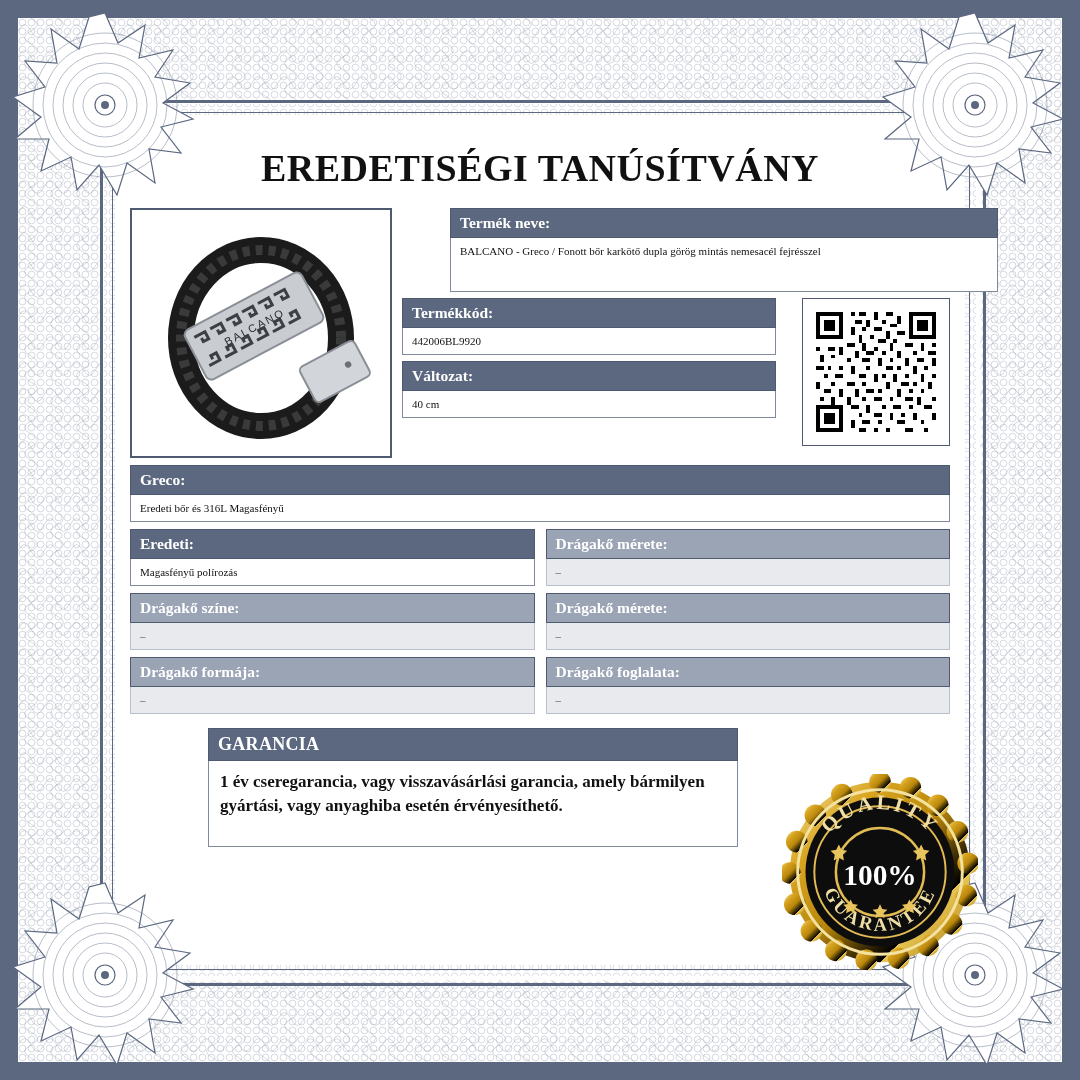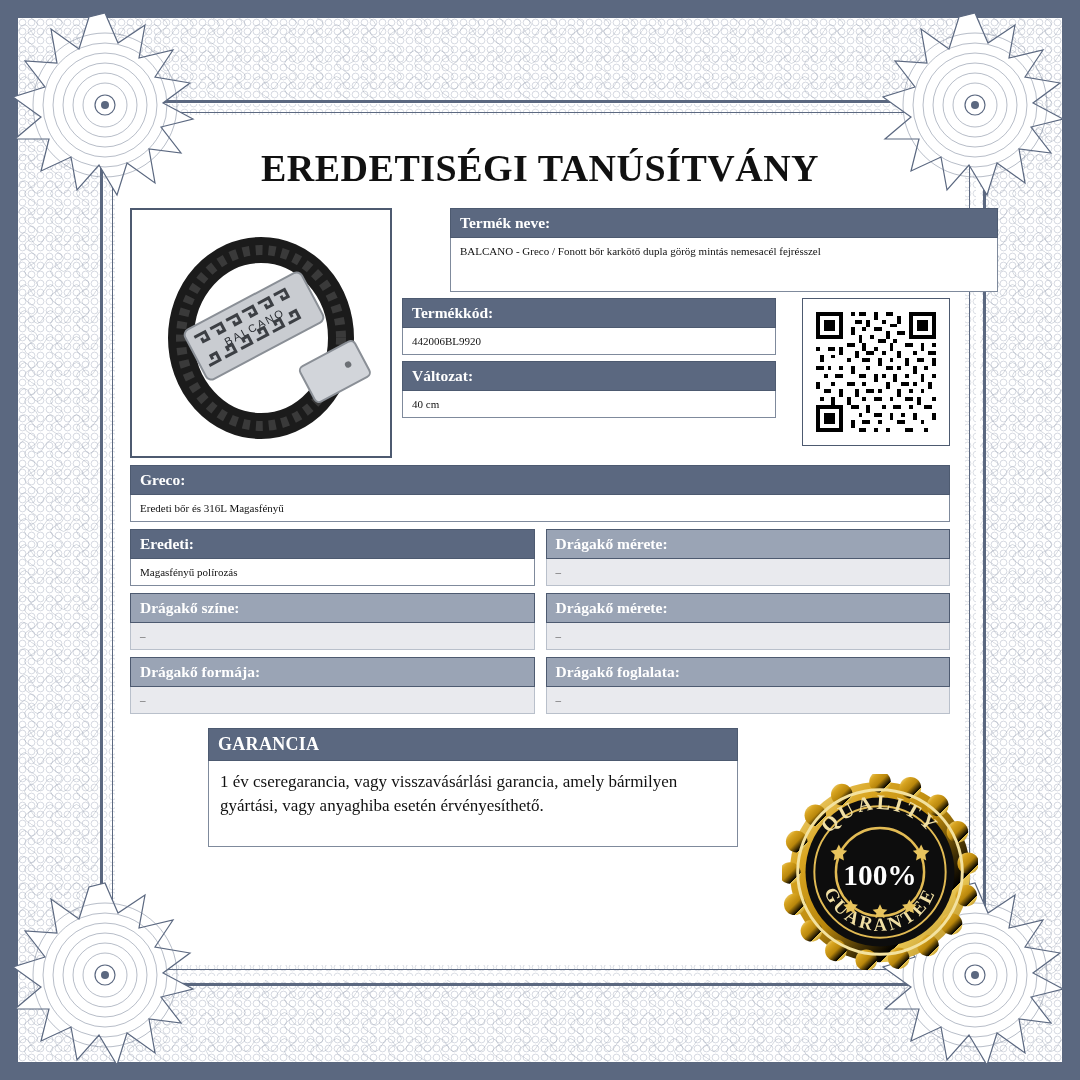--- a/index.html
+++ b/index.html
@@ -169,21 +169,21 @@
   .warranty {
     width: 530px;
     margin-left: 78px;
   }
   .warranty .lbl {
     font-size: 18px;
     letter-spacing: 0.3px;
   }
   .warranty .val {
     font-size: 17px;
-    font-weight: normal;
+    font-weight: bold;
     line-height: 1.42;
     padding: 9px 18px 11px 11px;
     min-height: 86px;
   }
 
   .seal {
     position: absolute;
     right: -28px;
     bottom: -18px;
     width: 196px; height: 196px;

